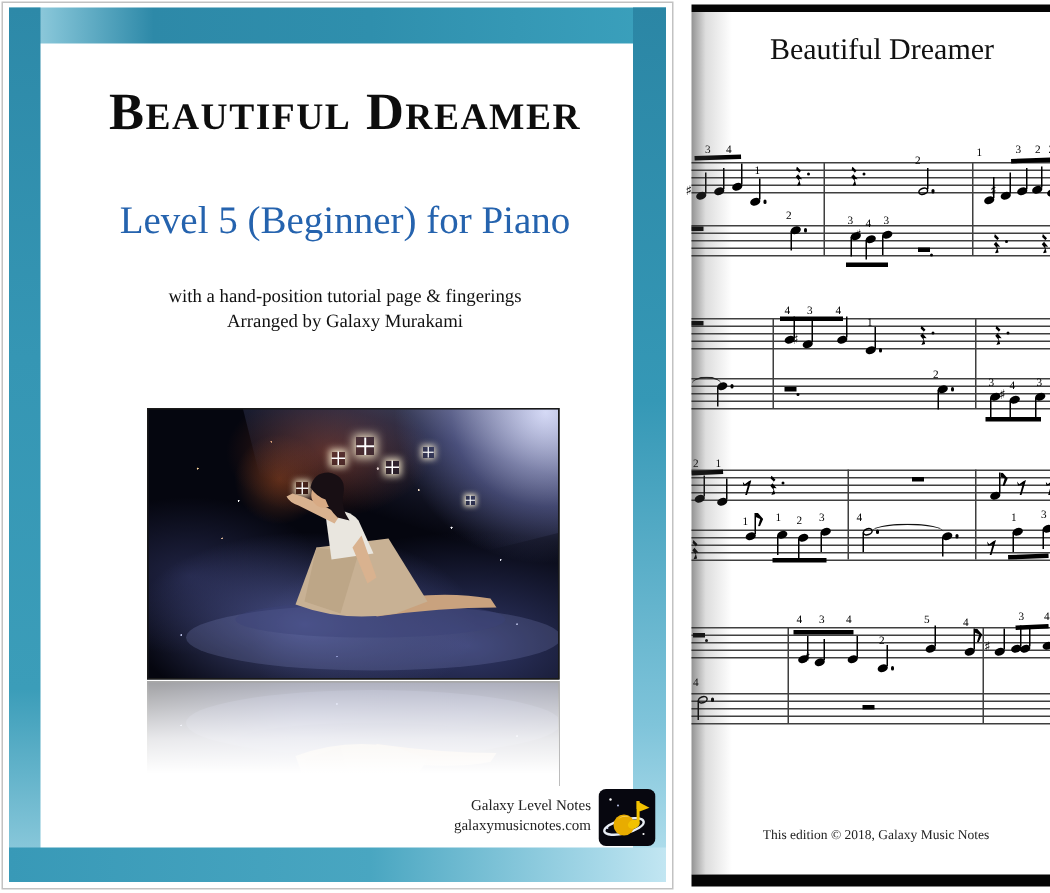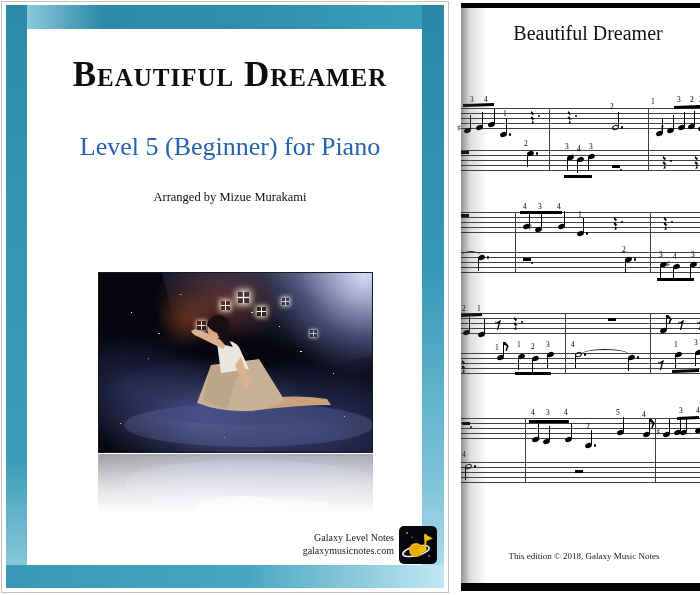--- a/index.html
+++ b/index.html
@@ -106,21 +106,22 @@
   <div class="cover-outer">
     <div class="cover-frame">
       <div class="frame-top"></div>
       <div class="frame-left"></div>
       <div class="frame-right"></div>
       <div class="frame-bottom"></div>
 
       <div class="cover-title">Beautiful Dreamer</div>
       <div class="cover-subtitle">Level 5 (Beginner) for Piano</div>
       <div class="cover-byline">
-        <div>Arranged by Mizue Murakami</div>
+        <div>with a hand-position tutorial page &amp; fingerings</div>
+        <div>Arranged by Galaxy Murakami</div>
       </div>
 
       <div class="photo">
         <div class="beam-of-light"></div>
         <div class="sparkle" style="left:122px;top:28px;"></div>
         <div class="sparkle" style="left:140px;top:20px;transform:scale(1.3);"></div>
         <div class="sparkle" style="left:158px;top:34px;"></div>
         <div class="sparkle" style="left:182px;top:24px;transform:scale(.8);"></div>
         <div class="sparkle" style="left:98px;top:48px;transform:scale(.9);"></div>
         <div class="sparkle" style="left:210px;top:56px;transform:scale(.7);"></div>

